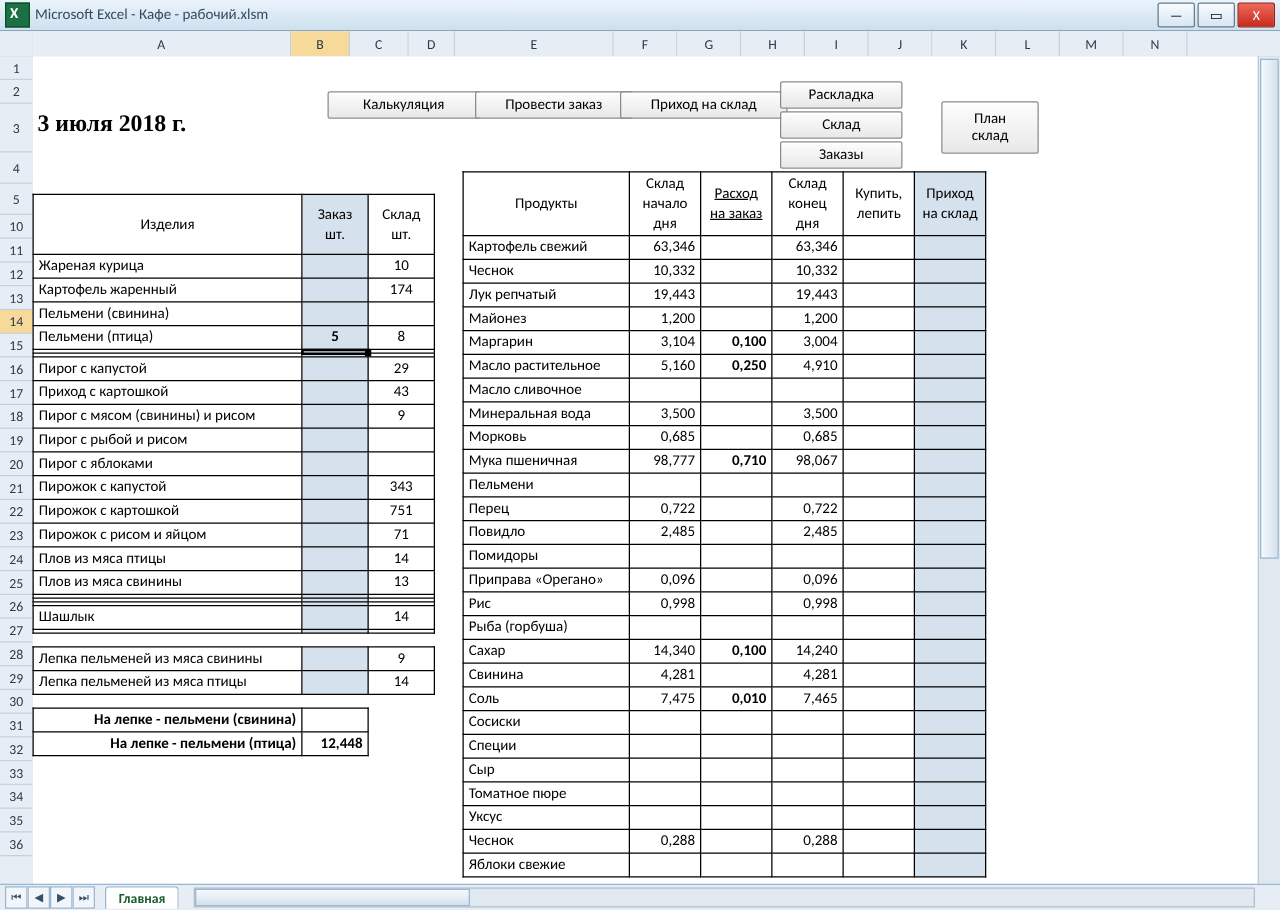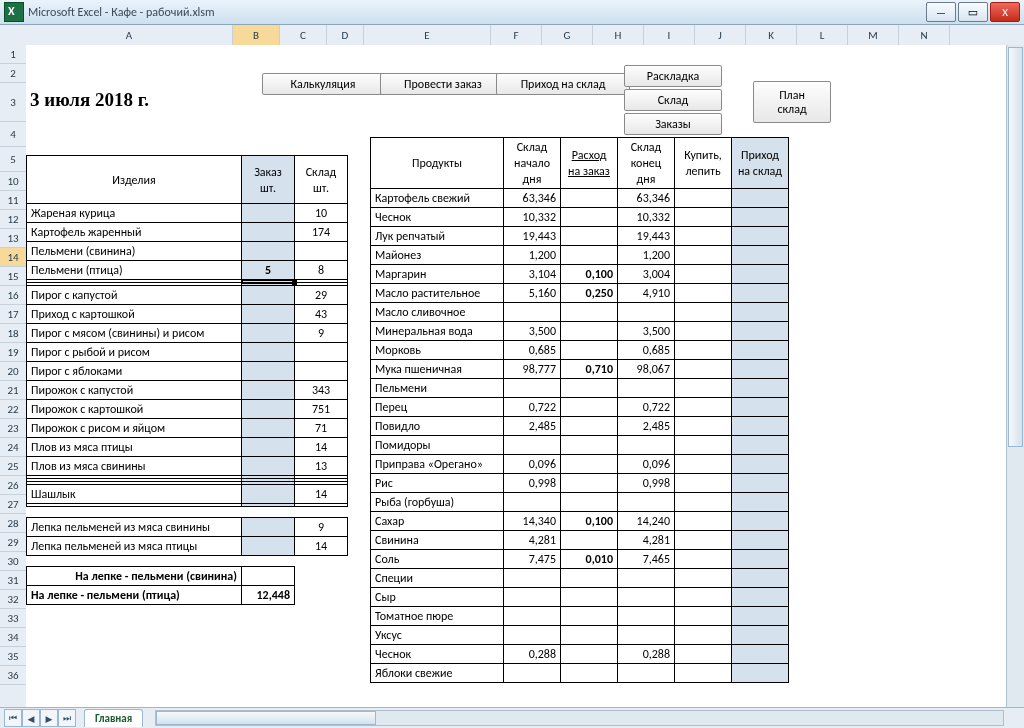--- a/index.html
+++ b/index.html
@@ -272,21 +272,21 @@
 
         <div style="height:10px;"></div>
 
         <table class="sheet-table">
           <tbody id="left-summary">
               <tr>
                 <td class="bold" style="width: 206px; text-align: right;">На лепке - пельмени (свинина)</td>
                 <td class="bold num" style="width: 44px;"></td>
               </tr>
               <tr>
-                <td class="bold" style="width: 206px; ">На лепке - пельмени (птица)</td>
+                <td class="bold" style="width: 206px; text-align: right;">На лепке - пельмени (птица)</td>
                 <td class="bold num" style="width: 44px;">12,448</td>
               </tr>
             </tbody>
         </table>
       </div>
 
       <div style="position:absolute; left:344px; top:92px;">
         <table class="sheet-table">
           <tbody>
               <tr style="height:48px;">
@@ -453,20 +453,28 @@
               </tr>
               <tr>
                 <td class="wide-cell">Соль</td>
                 <td class="num">7,475</td>
                 <td class="num bold">0,010</td>
                 <td class="num">7,465</td>
                 <td></td>
                 <td class="blue-col"></td>
               </tr>
               <tr>
+                <td class="wide-cell">Сосиски</td>
+                <td class="num"></td>
+                <td class="num bold"></td>
+                <td class="num"></td>
+                <td></td>
+                <td class="blue-col"></td>
+              </tr>
+              <tr>
                 <td class="wide-cell">Специи</td>
                 <td class="num"></td>
                 <td class="num bold"></td>
                 <td class="num"></td>
                 <td></td>
                 <td class="blue-col"></td>
               </tr>
               <tr>
                 <td class="wide-cell">Сыр</td>
                 <td class="num"></td>

